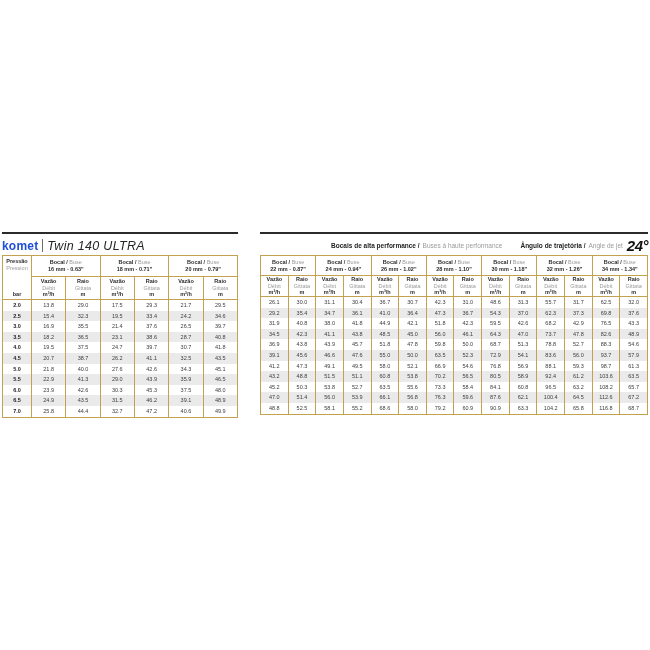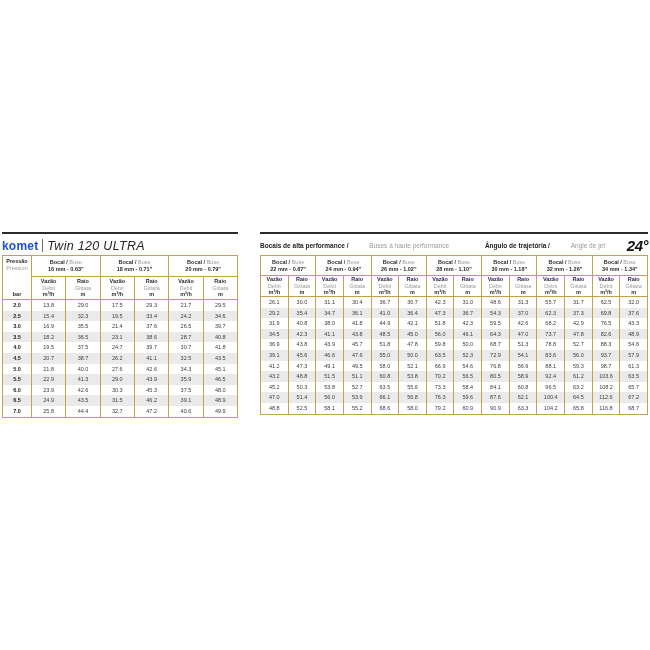--- a/index.html
+++ b/index.html
@@ -8,21 +8,21 @@
     font-family:"Liberation Sans", sans-serif;color:#3a3a3a;
   }
   .block{position:absolute;top:232px;}
   #left-block{left:2px;width:236px;}
   #right-block{left:260px;width:388px;}
   .top-rule{height:2px;background:#2b2b2b;width:100%;}
   .logo-row{height:19px;margin-top:2px;display:flex;align-items:center;gap:4px;}
   .brand{font-size:12px;font-weight:800;letter-spacing:0.2px;color:#1d4ed8;}
   .logo-divider{width:1px;height:13px;background:#6d6d6d;}
   .product{font-size:12.5px;font-style:italic;color:#262626;letter-spacing:0.3px;white-space:nowrap;}
-  .page-header-line{height:19px;margin-top:2px;display:flex;justify-content:space-between;align-items:center;font-size:6.5px;white-space:nowrap;}
+  .page-header-line{height:19px;margin-top:2px;display:flex;justify-content:flex-end;align-items:center;font-size:6.5px;white-space:nowrap;}
   .hl-bold{font-weight:700;color:#1c1c1c;}
   .hl-light{color:#9a9a9a;margin-left:3px;}
   .angle-group{margin-left:18px;}
   .angle-value{font-size:15px;font-weight:800;font-style:italic;color:#111;margin-left:4px;letter-spacing:-0.5px;}
   table{border-collapse:collapse;table-layout:fixed;width:100%;}
   table,th,td{border:0;}
   table{border:1px solid #c2a150;}
   th{border-left:1px solid #c2a150;border-right:1px solid #c2a150;border-bottom:1px solid #c2a150;padding:0;font-weight:normal;}
   td{border-left:1px solid #c2a150;border-right:1px solid #c2a150;padding:0;}
   thead th{text-align:center;vertical-align:middle;}
@@ -39,21 +39,21 @@
   tbody tr.band{background:#eaeaea;}
 </style>
 </head>
 <body>
 
 <div class="block" id="left-block">
   <div class="top-rule"></div>
   <div class="logo-row">
     <span class="brand">komet</span>
     <span class="logo-divider"></span>
-    <span class="product">Twin 120 ULTRA</span>
+    <span class="product">Twin 140 ULTRA</span>
   </div>
   <table id="left-table">
       <thead>
         <tr>
           <th class="pressure-th" rowspan="2" style="width: 28px;">
             <div class="inner">
               <div><span class="pt">Pressão</span><div class="fr">Pression</div></div>
               <div class="unit">bar</div>
             </div>
           </th>

